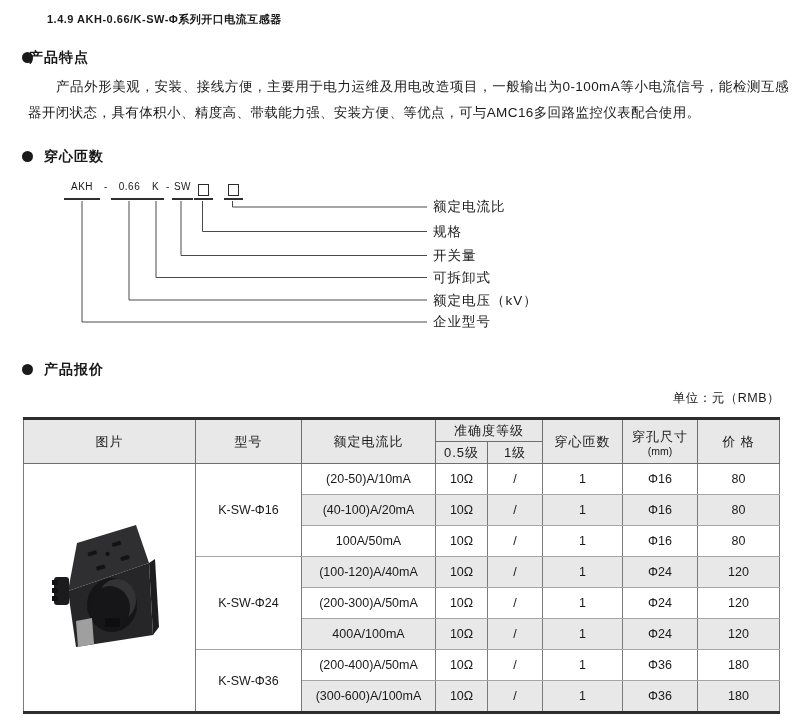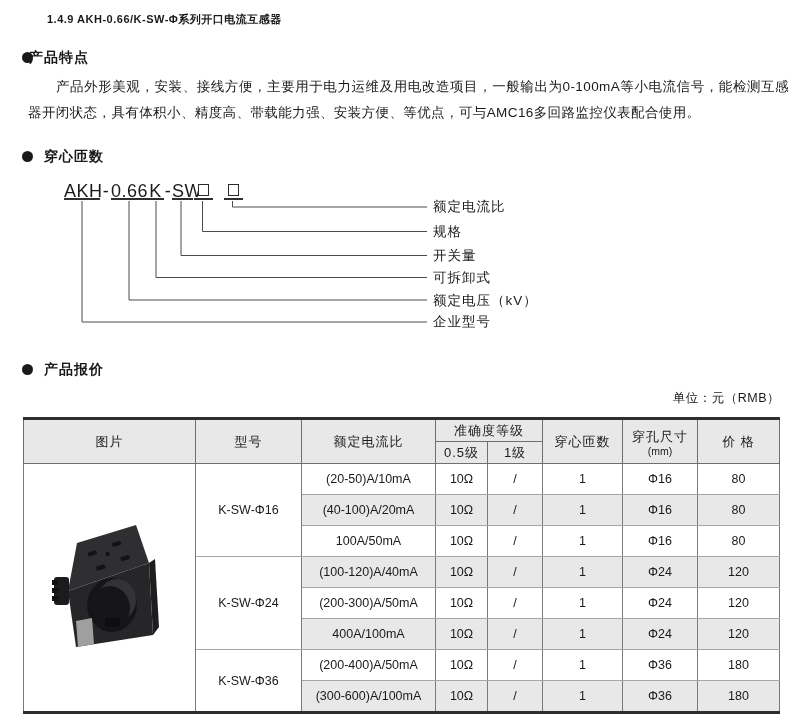--- a/index.html
+++ b/index.html
@@ -7,21 +7,21 @@
     position:relative;width:800px;height:722px;background:#fff;overflow:hidden;
     font-family:"Liberation Sans","DejaVu Sans",sans-serif;color:#1a1a1a;
   }
   .abs{position:absolute;}
   .page-title{left:15px;top:12px;font-size:11px;font-weight:bold;letter-spacing:.5px;white-space:nowrap;margin-left:32px;}
   .bullet{width:11px;height:11px;border-radius:50%;background:#1a1a1a;}
   .sec-head{font-size:14px;font-weight:bold;letter-spacing:1px;white-space:nowrap;}
   .para{left:28px;top:74px;width:761px;font-size:13.5px;line-height:25.5px;
         text-align:justify;text-indent:28px;letter-spacing:.4px;}
   
-  .seg{top:181px;height:17px;font-size:18px;text-align:center;letter-spacing:.5px;white-space:nowrap;}
+  .seg{top:181px;height:17px;font-size:10px;text-align:center;letter-spacing:.5px;white-space:nowrap;}
   .seg.u{border-bottom:2px solid #2f2f2f;}
   .spec-box{top:184px;width:9px;height:10px;border:1.5px solid #2b2b2b;background:#fff;}
   .box-u{top:198px;height:0;border-top:2px solid #2f2f2f;}
   .dlabel{left:433px;font-size:13.5px;letter-spacing:1px;white-space:nowrap;}
   svg.lines{left:0;top:0;pointer-events:none;}
   
   .unit-note{right:20px;top:390px;font-size:12.5px;letter-spacing:.5px;}
   table.price{
     border-collapse:collapse;table-layout:fixed;width:756px;
     border-top:3px solid #2e2e2e;border-bottom:3px solid #2e2e2e;

